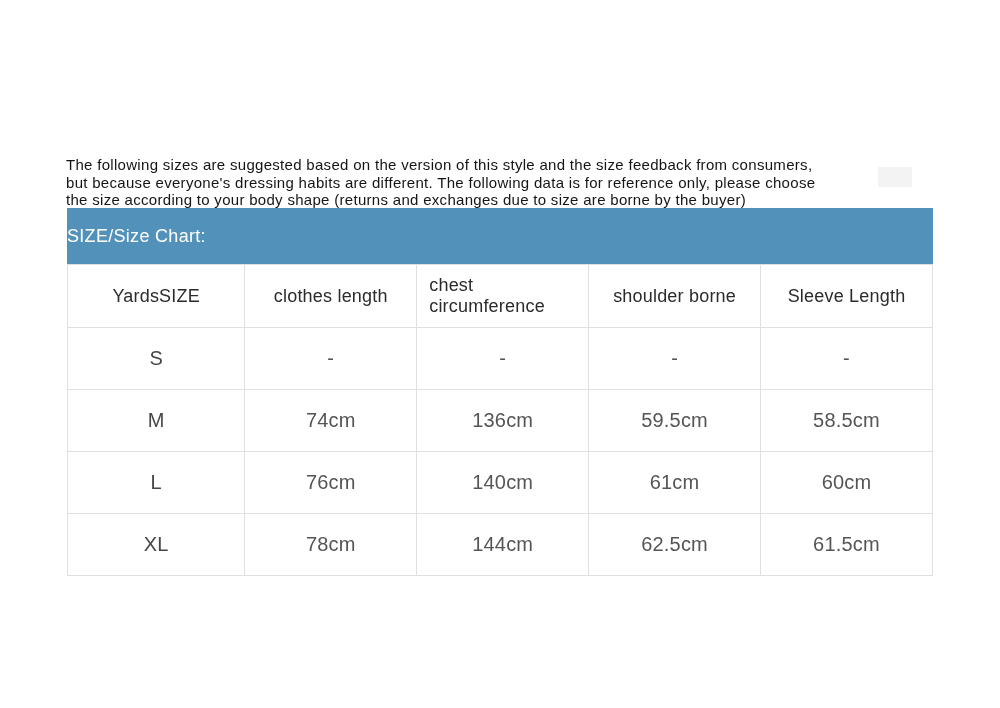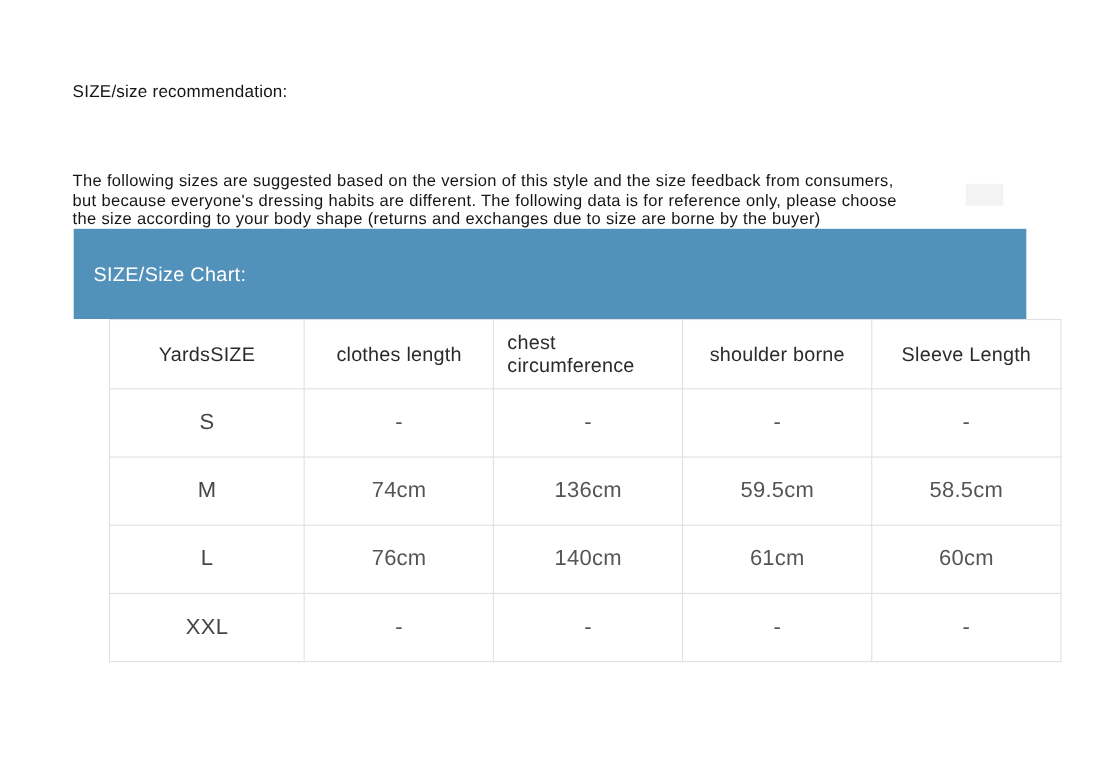--- a/index.html
+++ b/index.html
@@ -38,37 +38,35 @@
     left: 878px; top: 167px;
     width: 34px; height: 20px;
     background: #f3f3f4;
   }
   .chart-wrap {
     position: absolute;
     left: 67px; top: 208px;
     width: 866px;
   }
   .chart-title-bar {
-    width: 100%; height: 82px;
+    width: 100%; height: 56px;
     background: var(--table-header-bg, #5292ba);
     display: flex;
     align-items: center;
-    padding-left: 18px;
   }
   .chart-title-bar span {
     color: #ffffff;
     font-size: 18px;
     letter-spacing: 0.3px;
   }
   table.size-table {
     width: 100%;
     border-collapse: collapse;
     table-layout: fixed;
     background: #ffffff;
-    margin-left: 32px;
   }
   table.size-table col.c0 { width: 20.5%; }
   table.size-table col.cn { width: 19.875%; }
   table.size-table th, table.size-table td {
     border: 1px solid var(--table-border, #e0e0e0);
     text-align: center;
     vertical-align: middle;
     font-weight: normal;
   }
   table.size-table thead th {
@@ -90,21 +88,20 @@
   }
   table.size-table tbody td.size-col {
     color: #474747;
   }
 </style>
 </head>
 <body>
 
 <div class="canvas">
 
-  <div class="heading">SIZE/size recommendation:</div>
 
   <div class="para">The following sizes are suggested based on the version of this style and the size feedback from consumers,
 but because everyone's dressing habits are different. The following data is for reference only, please choose
 the size according to your body shape (returns and exchanges due to size are borne by the buyer)</div>
 
   <div class="artifact"></div>
 
   <div class="chart-wrap">
 
     <div class="chart-title-bar">
@@ -144,24 +141,24 @@
             <td>58.5cm</td>
           </tr>
           <tr>
             <td class="size-col">L</td>
             <td>76cm</td>
             <td>140cm</td>
             <td>61cm</td>
             <td>60cm</td>
           </tr>
           <tr>
-            <td class="size-col">XXL</td>
-            <td>-</td>
-            <td>-</td>
-            <td>-</td>
-            <td>-</td>
+            <td class="size-col">XL</td>
+            <td>78cm</td>
+            <td>144cm</td>
+            <td>62.5cm</td>
+            <td>61.5cm</td>
           </tr>
         </tbody>
     </table>
 
   </div>
 
 </div>
 
 </body></html>

